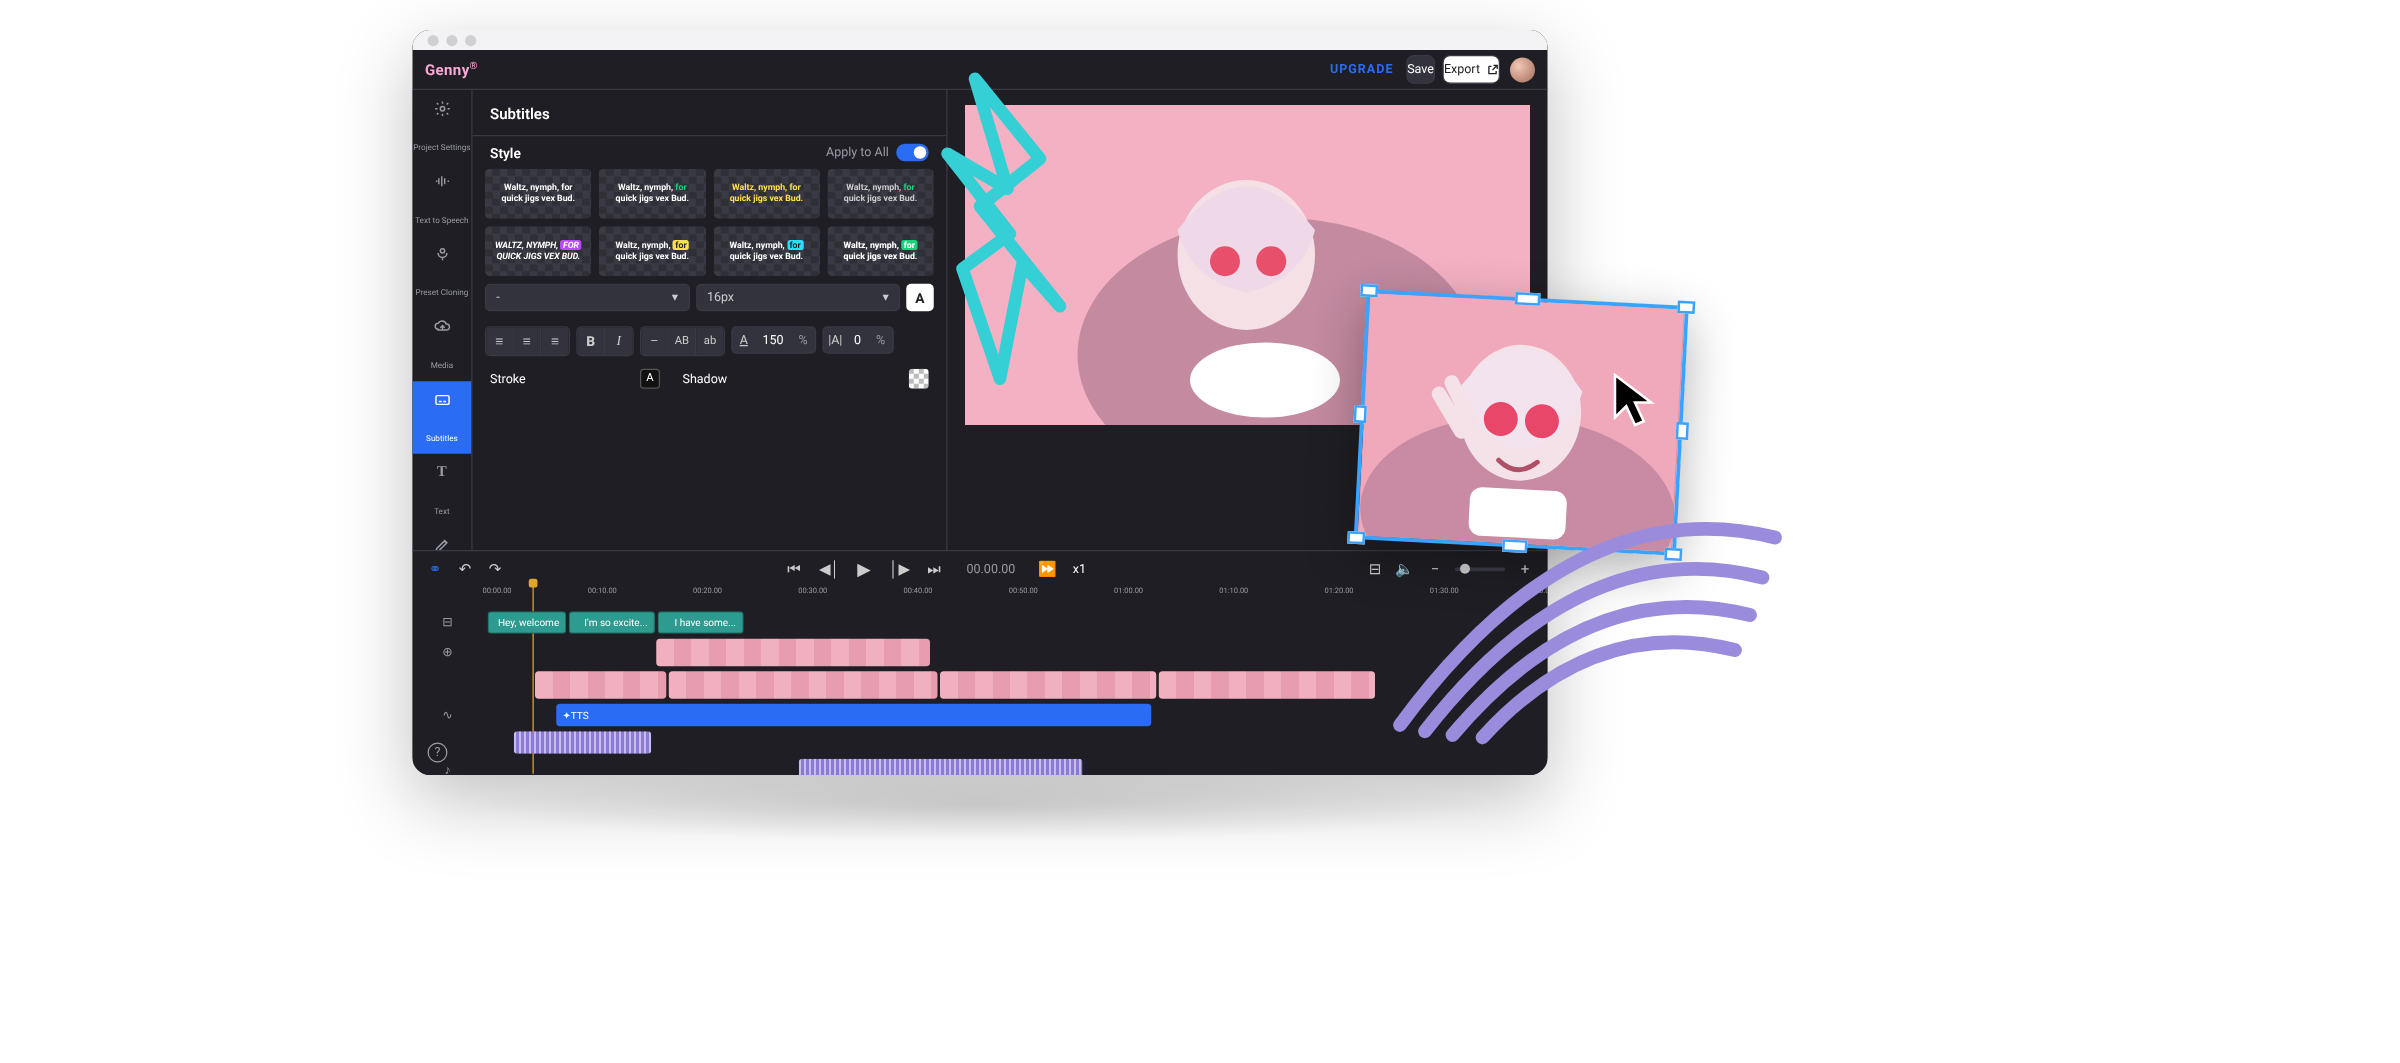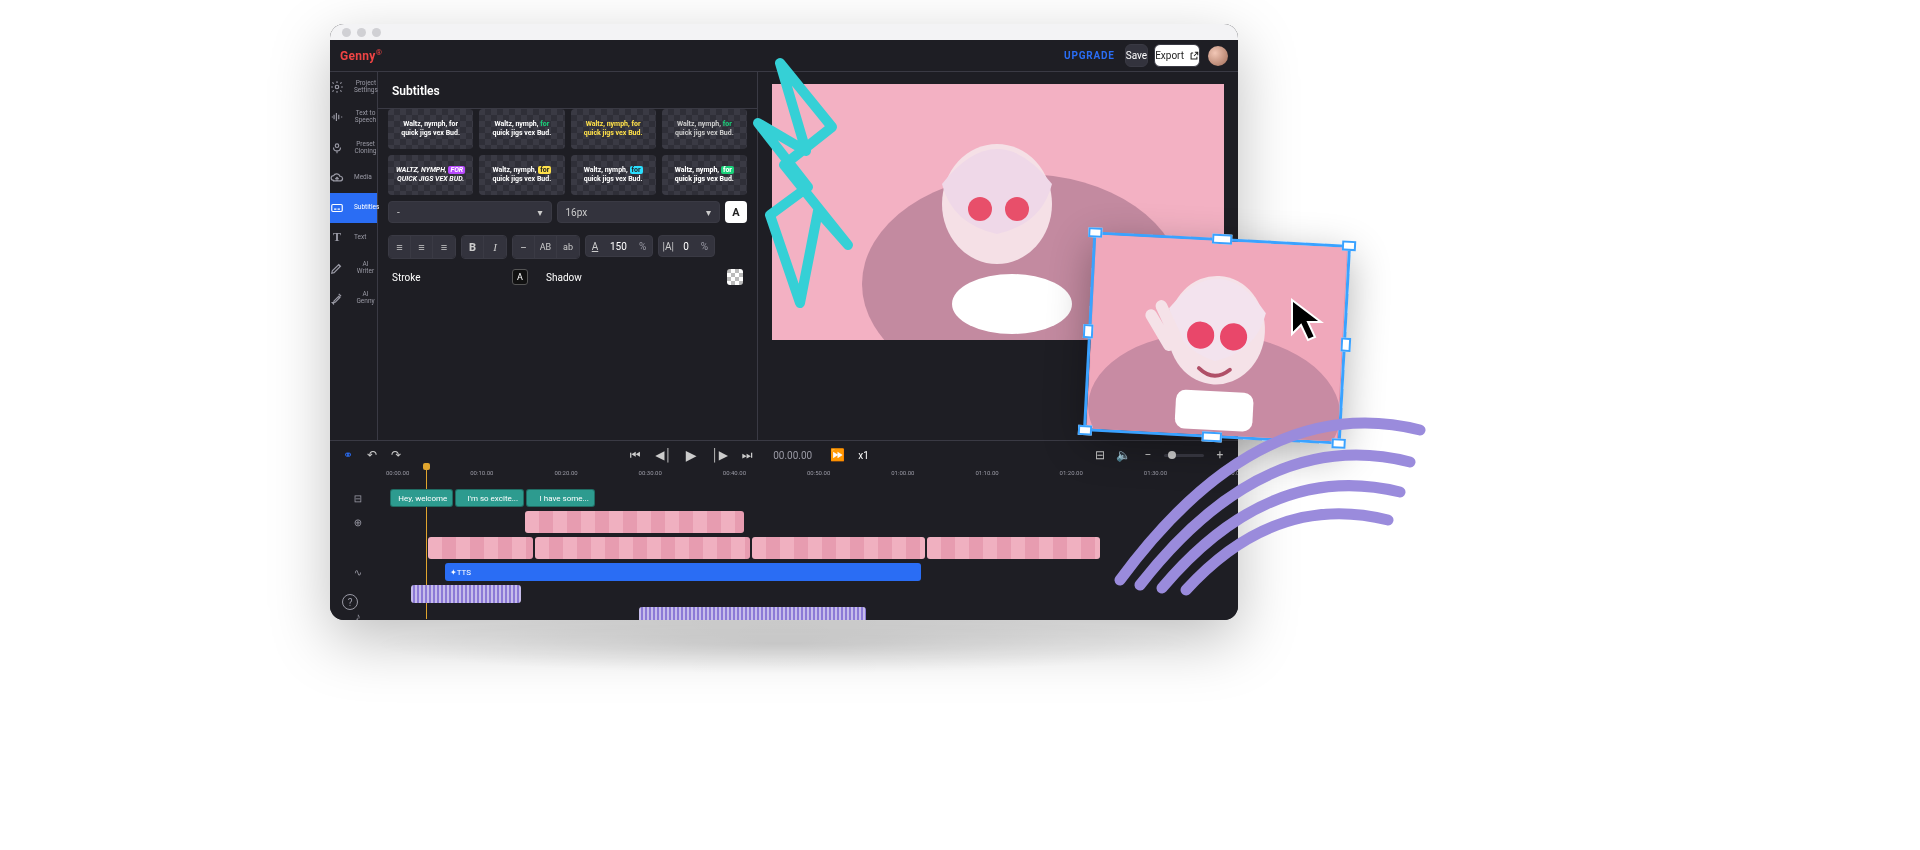--- a/index.html
+++ b/index.html
@@ -18,31 +18,31 @@
   * { box-sizing: border-box; font-family: -apple-system, BlinkMacSystemFont, "Segoe UI", Roboto, sans-serif; }
   body { margin:0; background:#fff; width:1920px; height:850px; display:flex; justify-content:center; align-items:flex-start; }
   .stage { position:relative; width:1920px; height:850px; }
   .win {
     position:absolute; left:330px; top:24px; width:908px; height:596px;
     border-radius:14px; overflow:hidden; background:var(--bg); box-shadow:0 20px 60px rgba(0,0,0,.25);
   }
   .mac { height:16px; background:#f3f3f5; display:flex; gap:6px; align-items:center; padding-left:12px;}
   .mac span { width:9px; height:9px; border-radius:50%; background:#d0d0d4;}
   .header { height:32px; display:flex; align-items:center; padding:0 10px; border-bottom:1px solid var(--border);}
-  .logo { color:#ef4444; font-weight:700; font-size:12px; letter-spacing:.3px;}
+  .logo { color:#f9a8d4; font-weight:700; font-size:12px; letter-spacing:.3px;}
   .logo sup{ font-size:8px; font-weight:400;}
   .hspace{flex:1;}
   .upg { color:var(--blue); font-size:10px; font-weight:700; letter-spacing:.8px; margin-right:10px; cursor:pointer;}
   .btn-dark, .btn-light { font-size:10px; border-radius:6px; padding:5px 0; cursor:pointer; border:1px solid var(--border);}
   .btn-dark { background:var(--bg3); color:#fff; margin-right:6px;}
   .btn-light { background:#fff; color:#222; display:flex; align-items:center; gap:5px; margin-right:8px;}
   .avatar { width:20px; height:20px; border-radius:50%; background: radial-gradient(circle at 35% 35%, #f2c7b6, #a16c57);}
   .body { display:flex; height:calc(100% - 48px - 180px);}
   .sidebar { width:48px; background:var(--bg); border-right:1px solid var(--border); display:flex; flex-direction:column;}
-  .navitem { display:flex; align-items:center; gap:10px; padding:8px 0; color:var(--muted); font-size:6.5px; line-height:1.1; text-align:center; cursor:pointer;}
+  .navitem { display:flex; flex-direction:column; align-items:center; gap:21px; padding:8px 0; color:var(--muted); font-size:6.5px; line-height:1.1; text-align:center; cursor:pointer;}
   .navitem.active { background:var(--blue); color:#fff;}
   .navitem .ic { width:14px; height:14px; display:flex; align-items:center; justify-content:center;}
   .panel { width:380px; border-right:1px solid var(--border); overflow:auto; display:flex; flex-direction:column;}
   .panel-title { color:#fff; font-size:12px; font-weight:600; padding:12px 14px 10px; }
   .sep { border-top:1px solid var(--border);}
   .back { display:flex; align-items:center; gap:6px; color:#fff; font-size:11px; font-weight:600; padding:10px 14px; cursor:pointer;}
   .row { display:flex; align-items:center; padding:6px 14px;}
   .row .lbl { color:#fff; font-size:11px; font-weight:600;}
   .row .rlbl { color:var(--muted); font-size:10px; margin-right:6px;}
   .sw { width:26px; height:14px; background:var(--blue); border-radius:8px; position:relative; cursor:pointer;}
@@ -205,20 +205,26 @@
                 <path d="M4 20c2 0 3-1 3-3l8-8 2 2-8 8c-2 0-3 1-3 3zM15 5l4 4"></path>
               </svg>
             </span>
           <span>AI Genny</span>
         </div>
       </div>
 
       <div class="panel">
         <div class="panel-title">Subtitles</div>
         <div class="sep"></div>
+        <div class="row">
+          <span class="lbl">Style</span>
+          <div class="hspace"></div>
+          <span class="rlbl">Apply to All</span>
+          <div class="sw"></div>
+        </div>
         <div class="grid">
           <div class="preset">
               <span class="l1" style="color:#fff"><span>Waltz, nymph,</span> <span>for</span></span>
               <span class="l2" style="color:#fff">quick jigs vex Bud.</span>
             </div>
           <div class="preset">
               <span class="l1" style="color:#fff"><span>Waltz, nymph,</span> <span style="color:#19d27a">for</span></span>
               <span class="l2" style="color:#fff">quick jigs vex Bud.</span>
             </div>
           <div class="preset">

